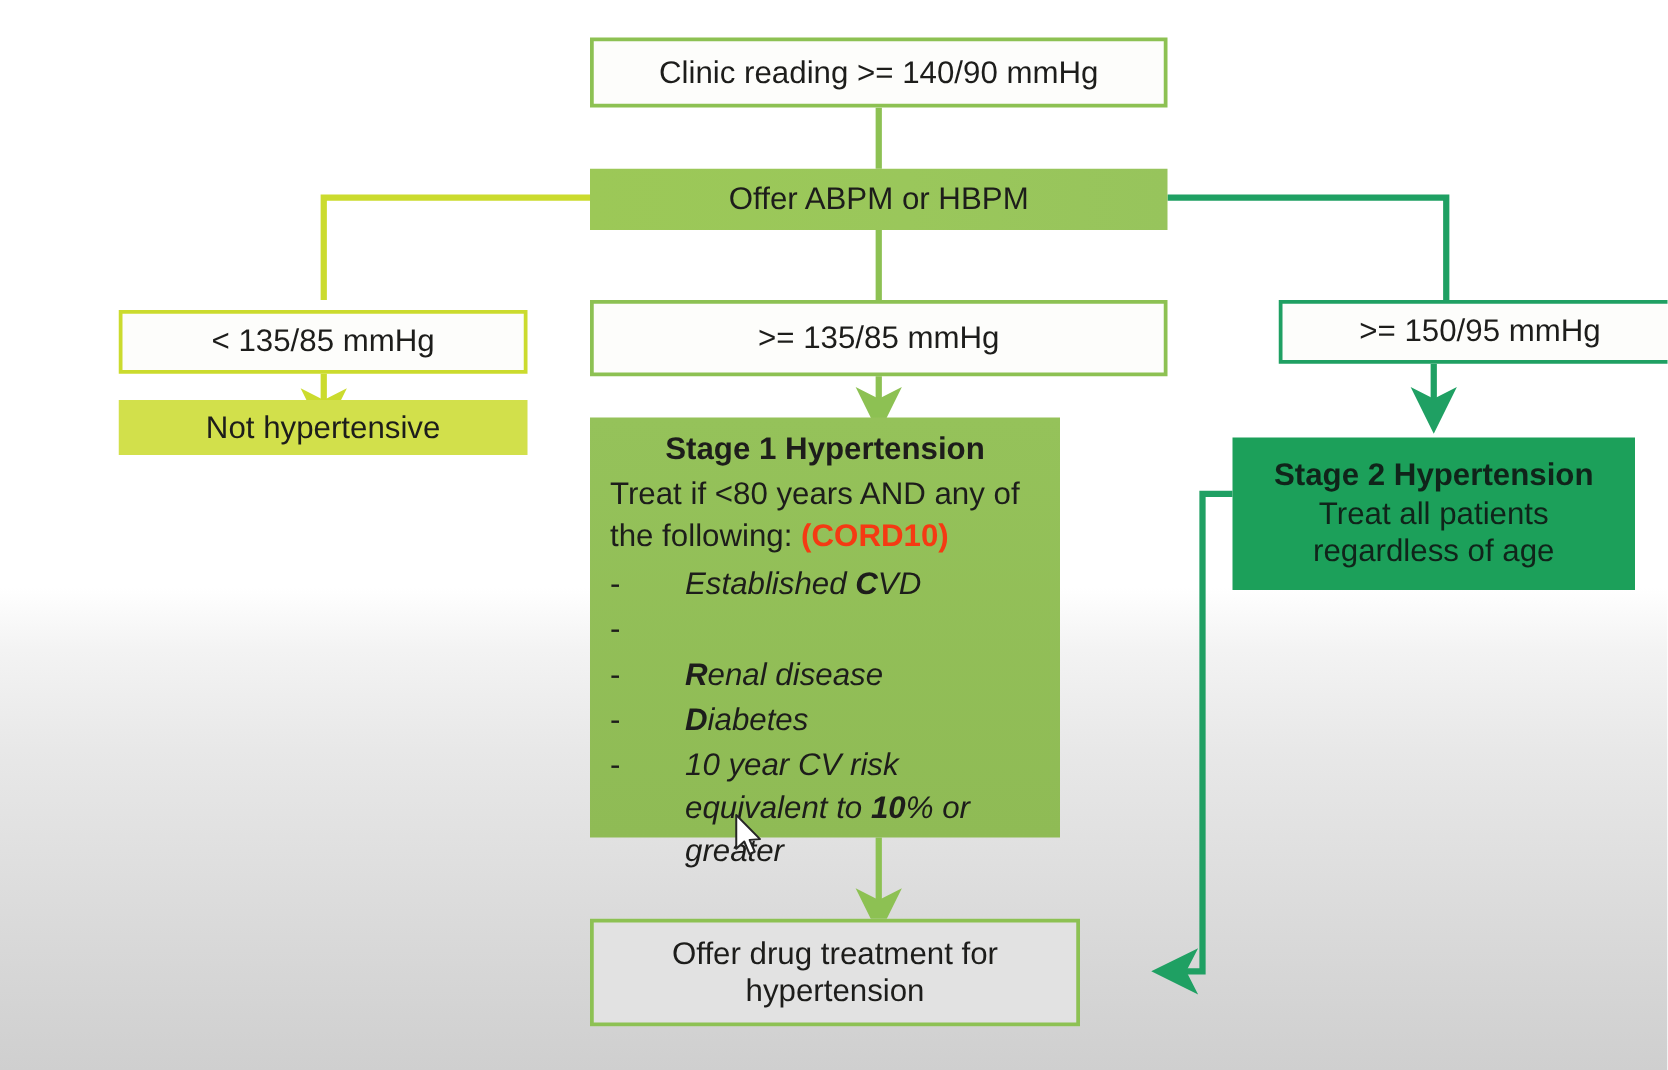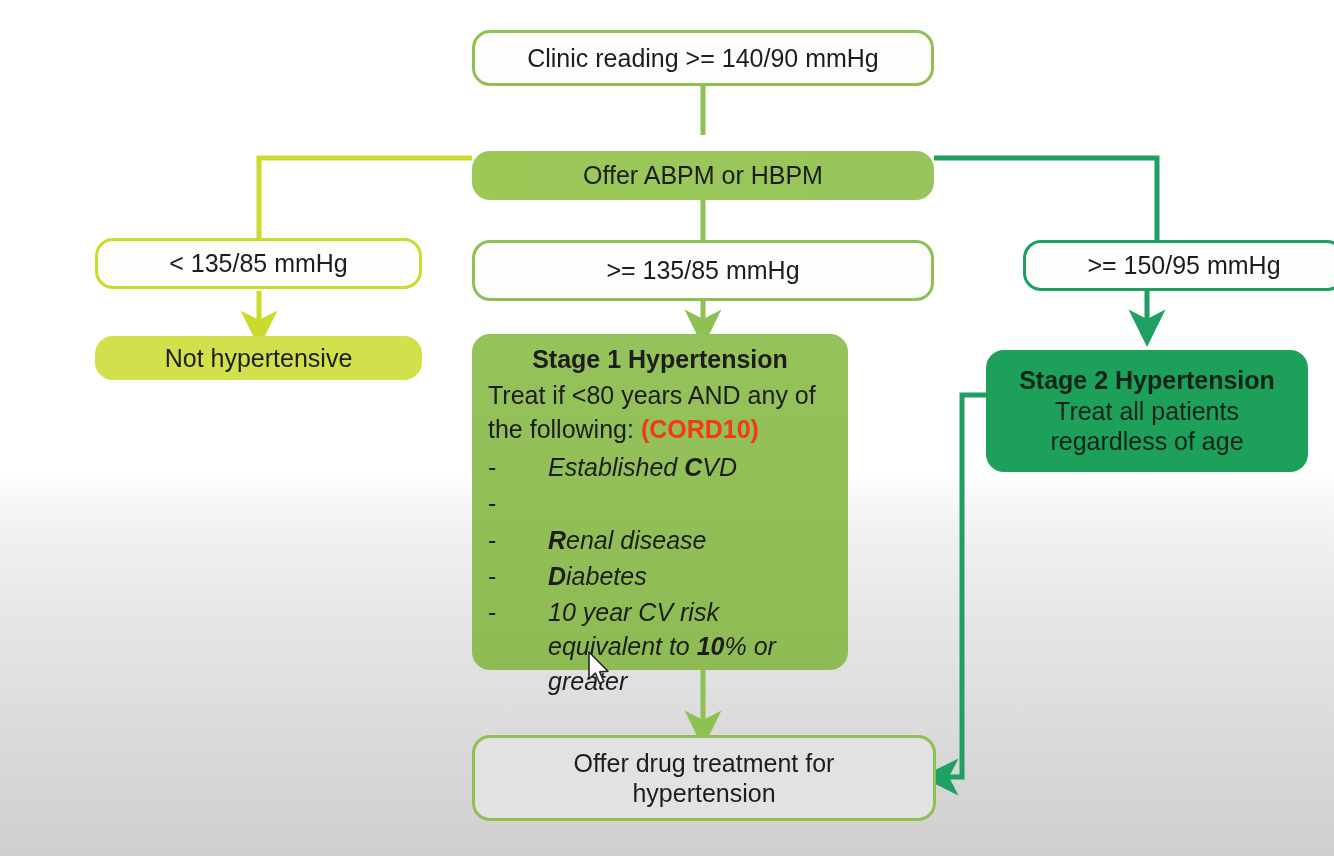--- a/index.html
+++ b/index.html
@@ -30,49 +30,47 @@
   .node {
     position: absolute;
     box-sizing: border-box;
     display: flex;
     flex-direction: column;
     align-items: center;
     justify-content: center;
     color: #1d1d1b;
     line-height: 1.22;
     text-align: center;
-    border-radius: 18px;
   }
 
   .outline-box {
     background: #fdfdfb;
     border-style: solid;
     border-width: 3px;
     font-size: 25px;
   }
 
   .filled-box {
     border: none;
     font-size: 25px;
-    margin-top: 16px;
   }
 
   
   #clinic-reading {
     left: 472px; top: 30px; width: 462px; height: 56px;
     border-color: #8DC153;
   }
 
   #offer-abpm {
     left: 472px; top: 135px; width: 462px; height: 49px;
     background: linear-gradient(to right, #9CC857 0%, #9AC75B 55%, #97C45C 100%);
   }
 
   #cond-low {
-    left: 95px; top: 238px; width: 327px; height: 51px;
+    left: 95px; top: 248px; width: 327px; height: 51px;
     border-color: #CBDB2E;
   }
 
   #cond-mid {
     left: 472px; top: 240px; width: 462px; height: 61px;
     border-color: #8DC153;
   }
 
   #cond-high {
     left: 986px; top: 240px; width: 322px; height: 51px;
@@ -134,21 +132,21 @@
   #stage2 {
     left: 986px; top: 334px; width: 322px; height: 122px;
     background: #1CA05A;
     color: #10241a;
     font-size: 25px;
     margin-top: 16px;
   }
   #stage2 .title { font-weight: bold; }
 
   #offer-drug {
-    left: 472px; top: 735px; width: 464px; height: 86px;
+    left: 472px; top: 735px; width: 392px; height: 86px;
     background: #e2e2e2;
     border-color: #8DC153;
     font-size: 25px;
   }
 
   
   #wires {
     position: absolute;
     left: 0; top: 0;
     width: 1334px; height: 856px;

